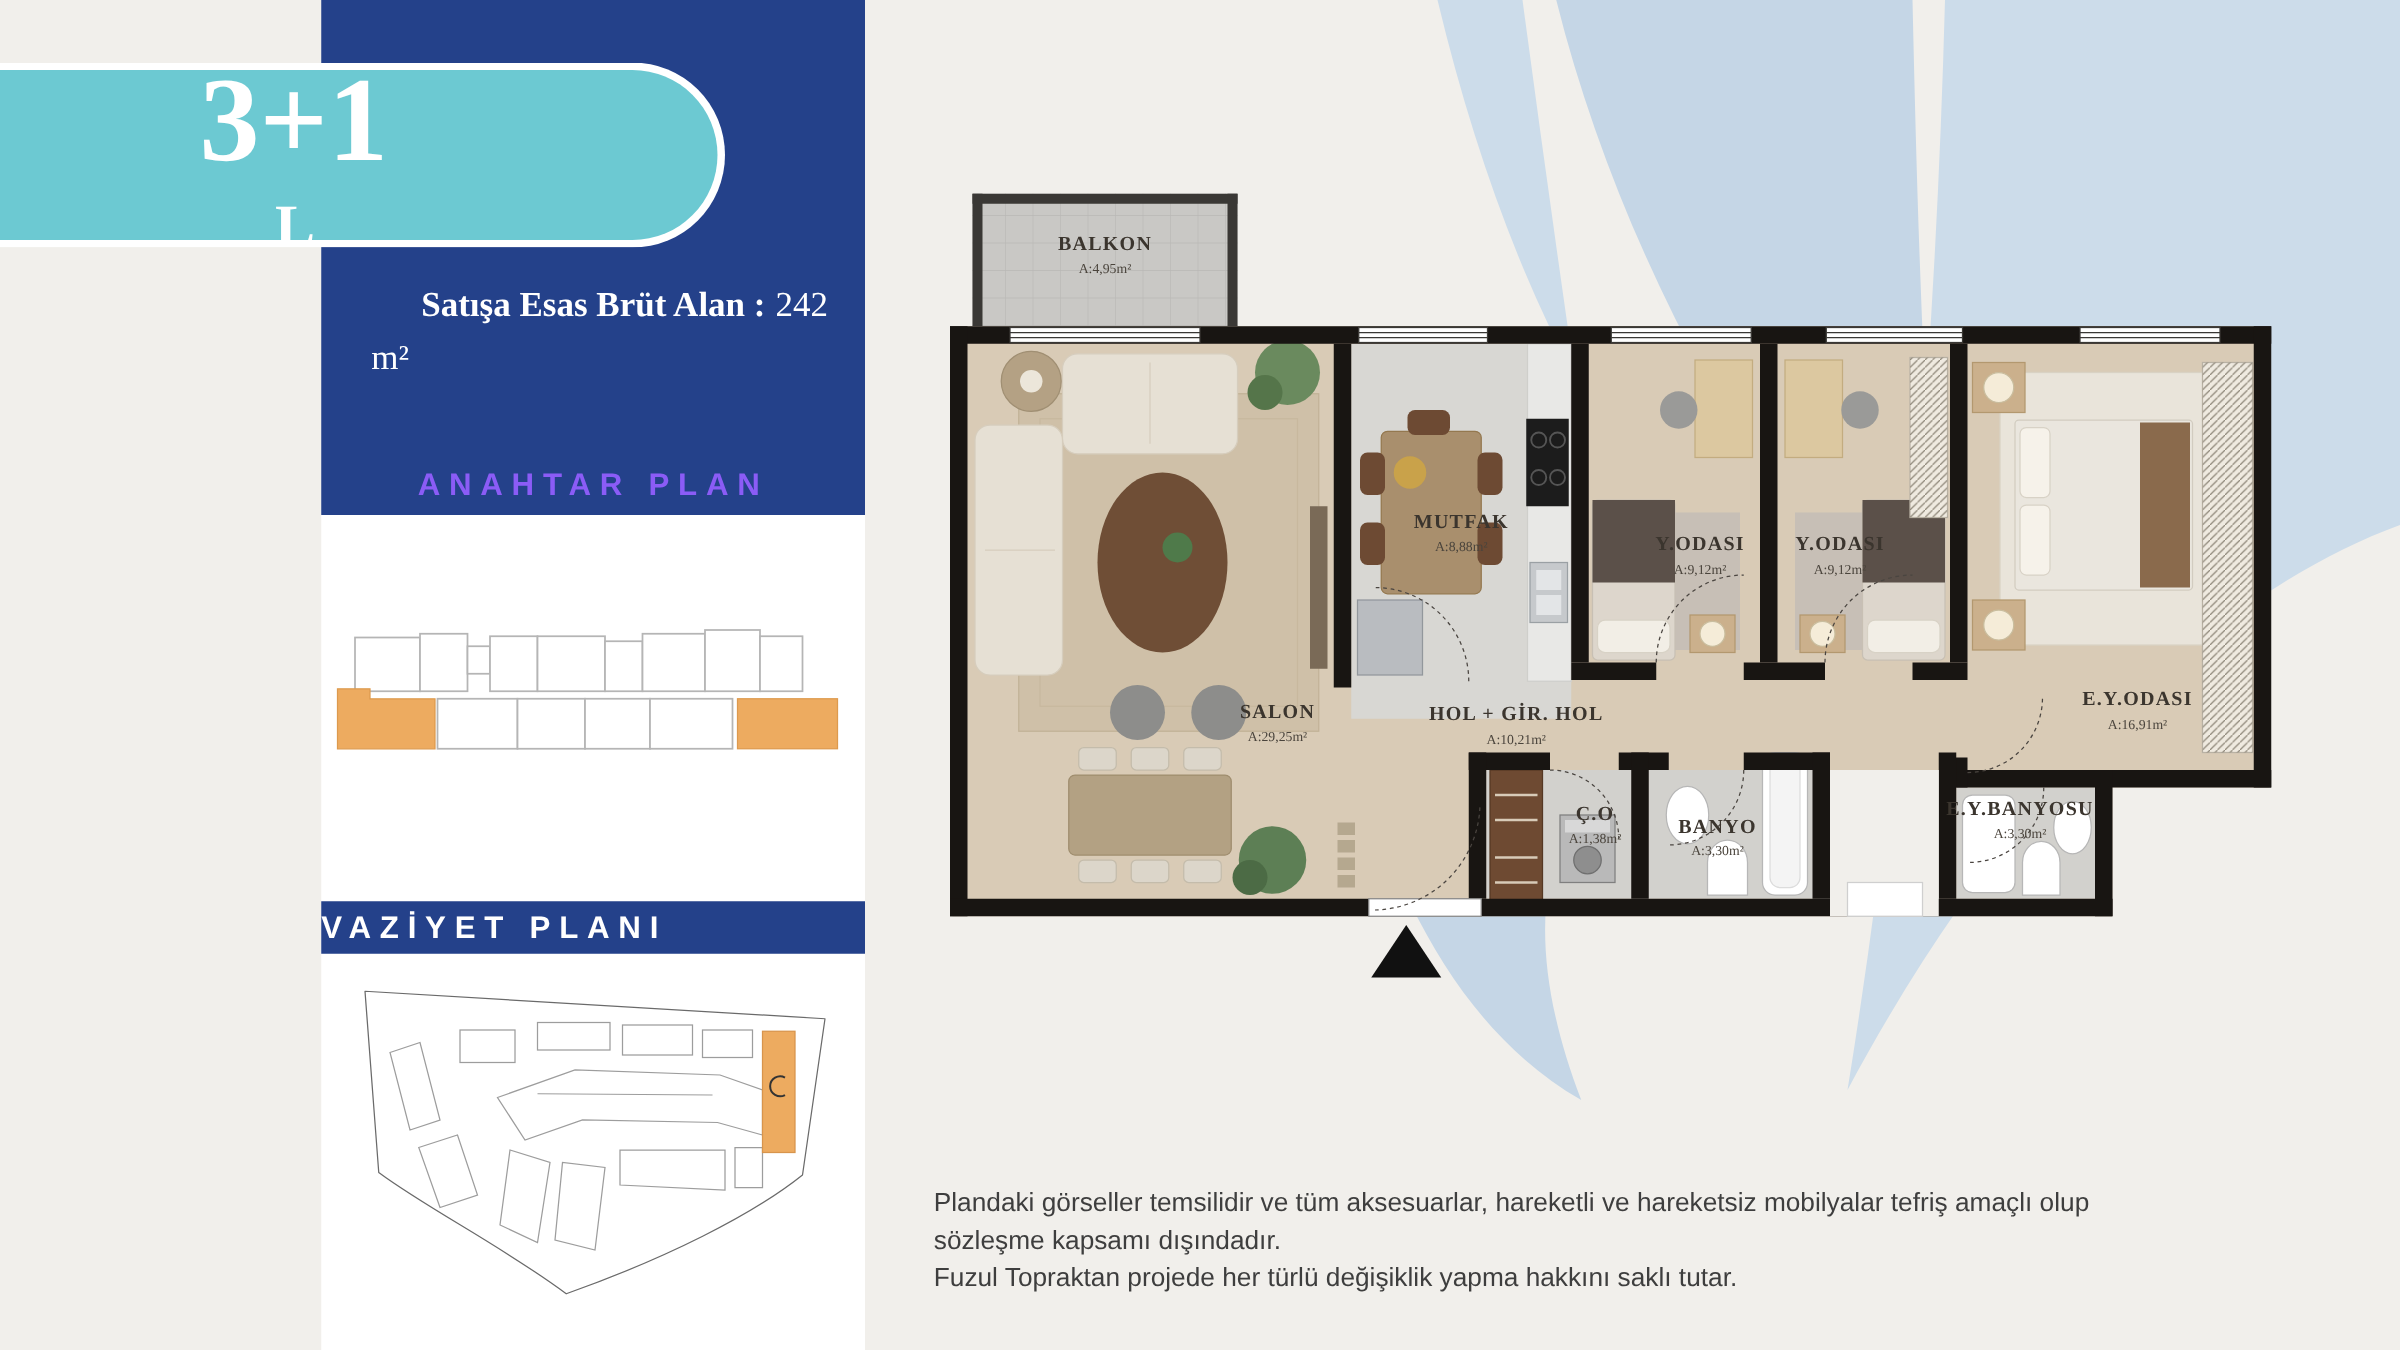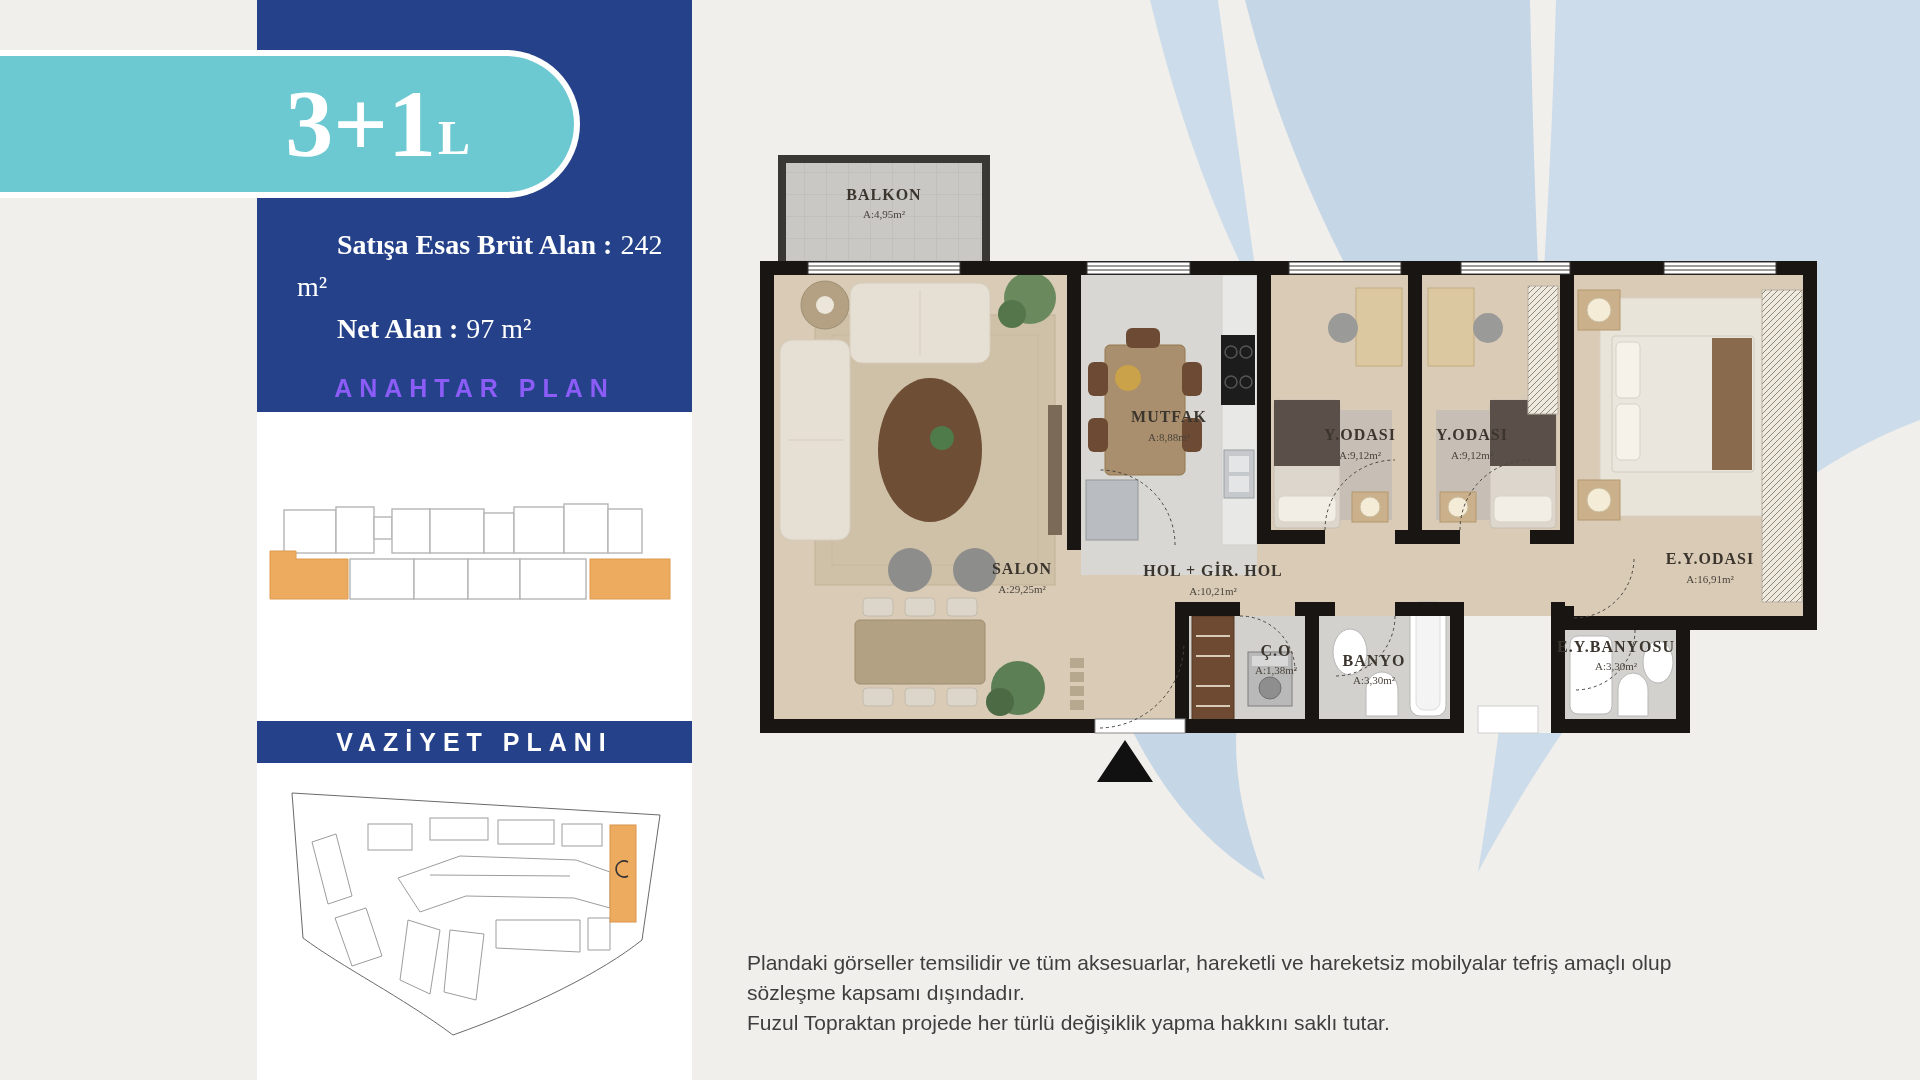--- a/index.html
+++ b/index.html
@@ -9,34 +9,34 @@
 
   
   #bg-swooshes{position:absolute;left:0;top:0;z-index:0;}
 
   
   .blue-panel{left:257px;top:0;width:435px;height:412px;background:#24418a;z-index:2;}
   .white-panel{left:257px;top:412px;width:435px;height:668px;background:#ffffff;z-index:2;}
   .teal-badge{left:0;top:50px;width:580px;height:148px;background:#6cc9d2;
               border:6px solid #ffffff;border-left:none;border-radius:0 74px 74px 0;
               box-sizing:border-box;z-index:3;display:flex;align-items:center;justify-content:flex-end;
-              padding-right:104px;color:#ffffff;font-family:"Liberation Serif",serif;font-weight:bold;}
+              padding-right:104px;color:#ffffff;font-family:"Liberation Serif",serif;font-weight:bold;flex-direction:column;}
   .badge-main{font-size:96px;line-height:1;}
   .badge-suffix{font-size:48px;line-height:1;margin-left:2px;transform:translateY(14px);}
 
   .info-block{left:297px;top:224px;width:390px;z-index:3;color:#ffffff;
               font-family:"Liberation Serif",serif;font-size:28px;line-height:42px;}
   .info-label{font-weight:bold;margin-left:40px;}
   .info-value{font-weight:normal;margin-left:8px;}
 
   .section-title{left:257px;width:435px;text-align:center;color:#8b5cf6;z-index:3;
                  font-size:25px;font-weight:bold;letter-spacing:7px;}
   .anahtar{top:374px;}
   .vaziyet-bar{left:257px;top:721px;width:435px;height:42px;background:#24418a;z-index:3;
-               display:flex;align-items:center;justify-content:center;color:#fff;
+               display:flex;align-items:center;color:#fff;
                font-size:25px;font-weight:bold;letter-spacing:7px;}
 
   #key-plan{left:266px;top:503px;z-index:3;}
   #site-plan{left:280px;top:780px;z-index:3;}
   #floor-plan{left:760px;top:150px;z-index:1;}
 
   .disclaimer{left:747px;top:948px;width:985px;z-index:2;color:#3e3e3e;
               font-size:21px;line-height:30px;}
   .disclaimer p{margin:0;}
 
@@ -61,23 +61,20 @@
   <div class="abs white-panel"></div>
 
   <div class="abs teal-badge">
     <span class="badge-main">3+1</span>
     <span class="badge-suffix">L</span>
   </div>
 
   <div class="abs info-block">
     <div>
       <span class="info-label">Satışa Esas Brüt Alan :</span><span class="info-value">242 m²</span>
-    </div>
-    <div>
-      <span class="info-label">Net Alan :</span><span class="info-value">97 m²</span>
     </div>
   </div>
 
   <div class="abs section-title anahtar">ANAHTAR PLAN</div>
 
   <svg id="key-plan" class="abs" width="410" height="100" viewBox="0 0 410 100">
     <g stroke="#b5b5b5" stroke-width="1.4" fill="#ffffff">
       <rect x="18" y="7" width="52" height="43"></rect>
       <rect x="70" y="4" width="38" height="46"></rect>
       <rect x="108" y="14" width="18" height="22"></rect>

